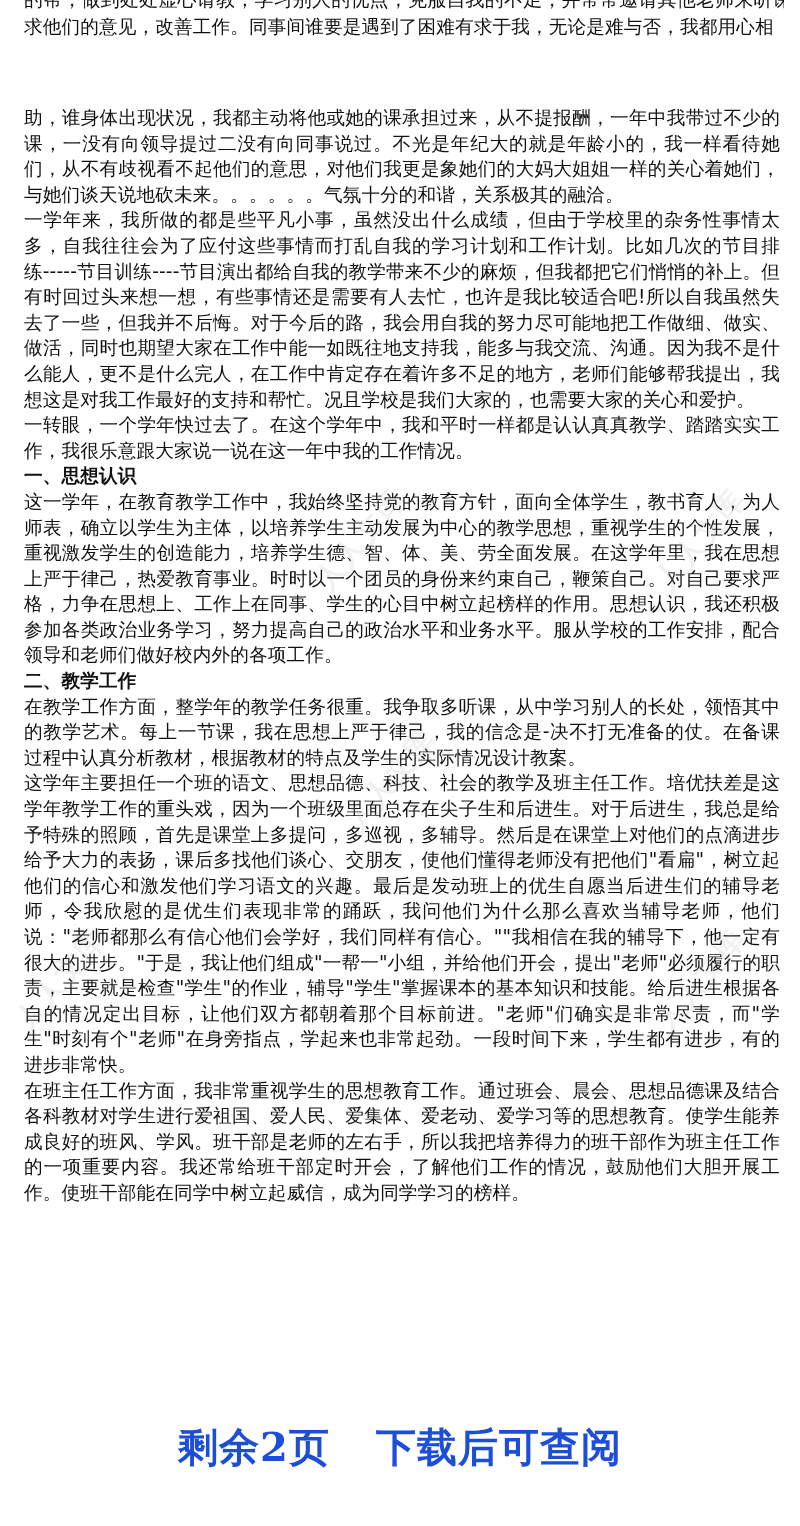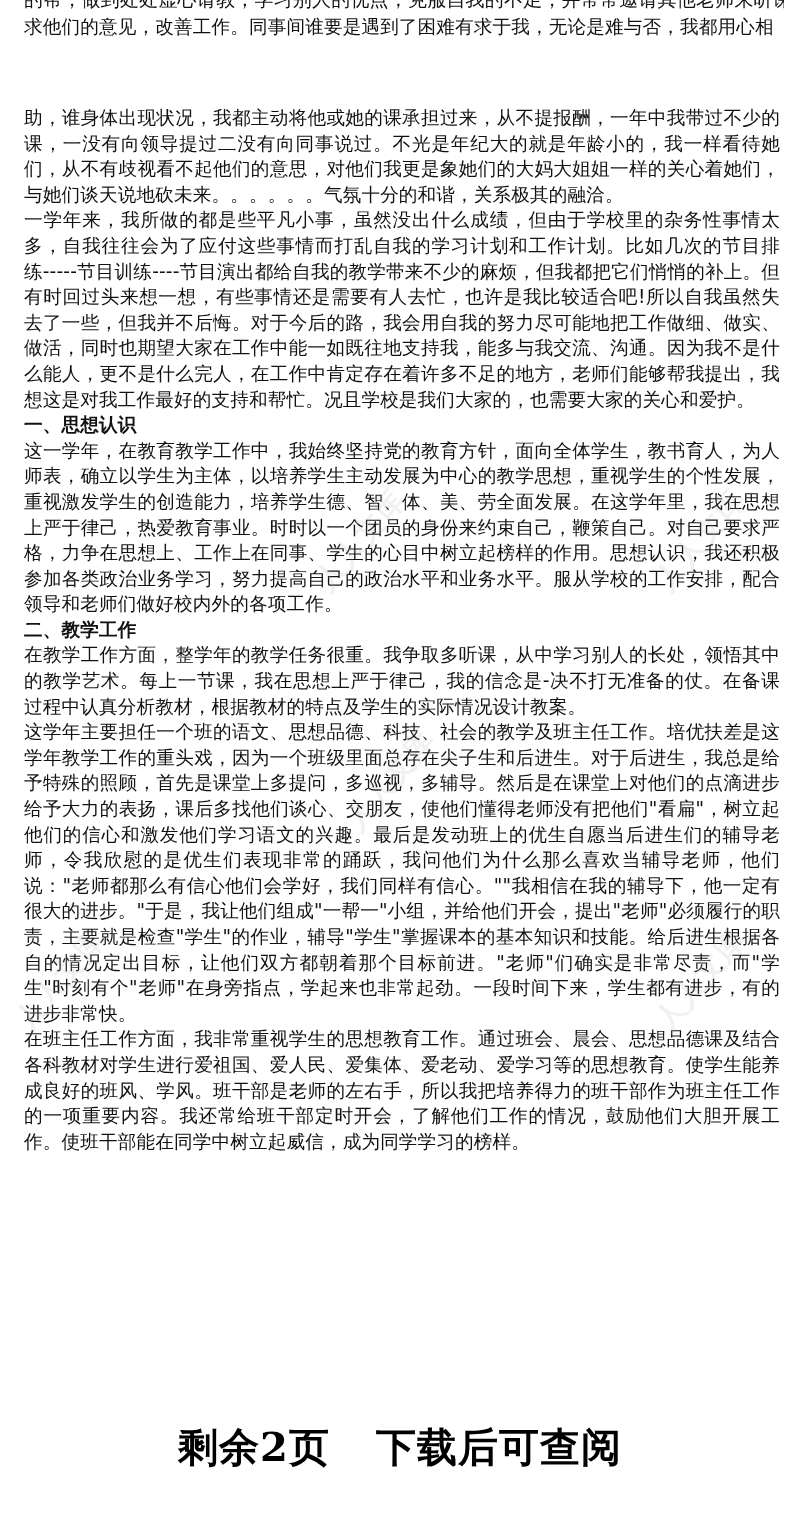--- a/index.html
+++ b/index.html
@@ -63,21 +63,21 @@
       white-space: nowrap;
     }
     .more-banner {
       position: absolute;
       left: 0;
       width: 800px;
       top: 1420px;
       text-align: center;
       font-size: 40px;
       font-weight: bold;
-      color: #000000;
+      color: #1d4ed8;
       letter-spacing: 1px;
       font-family: "DejaVu Serif", "Liberation Serif", serif;
     }
     .more-banner span + span {
       margin-left: 46px;
     }
   </style>
 </head>
 <body>
 
@@ -85,20 +85,21 @@
 
   <div class="cut-line">的帮，做到处处虚心请教，学习别人的优点，克服自我的不足，并常常邀请其他老师来听课，征</div>
 
   <div class="block" style="top:14px;">
     <p>求他们的意见，改善工作。同事间谁要是遇到了困难有求于我，无论是难与否，我都用心相</p>
   </div>
 
   <div class="block" style="top:105px;">
     <p>助，谁身体出现状况，我都主动将他或她的课承担过来，从不提报酬，一年中我带过不少的课，一没有向领导提过二没有向同事说过。不光是年纪大的就是年龄小的，我一样看待她们，从不有歧视看不起他们的意思，对他们我更是象她们的大妈大姐姐一样的关心着她们，与她们谈天说地砍未来。。。。。。气氛十分的和谐，关系极其的融洽。</p>
     <p>一学年来，我所做的都是些平凡小事，虽然没出什么成绩，但由于学校里的杂务性事情太多，自我往往会为了应付这些事情而打乱自我的学习计划和工作计划。比如几次的节目排练-----节目训练----节目演出都给自我的教学带来不少的麻烦，但我都把它们悄悄的补上。但有时回过头来想一想，有些事情还是需要有人去忙，也许是我比较适合吧!所以自我虽然失去了一些，但我并不后悔。对于今后的路，我会用自我的努力尽可能地把工作做细、做实、做活，同时也期望大家在工作中能一如既往地支持我，能多与我交流、沟通。因为我不是什么能人，更不是什么完人，在工作中肯定存在着许多不足的地方，老师们能够帮我提出，我想这是对我工作最好的支持和帮忙。况且学校是我们大家的，也需要大家的关心和爱护。</p>
+    <p>一转眼，一个学年快过去了。在这个学年中，我和平时一样都是认认真真教学、踏踏实实工作，我很乐意跟大家说一说在这一年中我的工作情况。</p>
 
     <h3>一、思想认识</h3>
     <p>这一学年，在教育教学工作中，我始终坚持党的教育方针，面向全体学生，教书育人，为人师表，确立以学生为主体，以培养学生主动发展为中心的教学思想，重视学生的个性发展，重视激发学生的创造能力，培养学生德、智、体、美、劳全面发展。在这学年里，我在思想上严于律己，热爱教育事业。时时以一个团员的身份来约束自己，鞭策自己。对自己要求严格，力争在思想上、工作上在同事、学生的心目中树立起榜样的作用。思想认识，我还积极参加各类政治业务学习，努力提高自己的政治水平和业务水平。服从学校的工作安排，配合领导和老师们做好校内外的各项工作。</p>
 
     <h3>二、教学工作</h3>
     <p>在教学工作方面，整学年的教学任务很重。我争取多听课，从中学习别人的长处，领悟其中的教学艺术。每上一节课，我在思想上严于律己，我的信念是-决不打无准备的仗。在备课过程中认真分析教材，根据教材的特点及学生的实际情况设计教案。</p>
     <p>这学年主要担任一个班的语文、思想品德、科技、社会的教学及班主任工作。培优扶差是这学年教学工作的重头戏，因为一个班级里面总存在尖子生和后进生。对于后进生，我总是给予特殊的照顾，首先是课堂上多提问，多巡视，多辅导。然后是在课堂上对他们的点滴进步给予大力的表扬，课后多找他们谈心、交朋友，使他们懂得老师没有把他们"看扁"，树立起他们的信心和激发他们学习语文的兴趣。最后是发动班上的优生自愿当后进生们的辅导老师，令我欣慰的是优生们表现非常的踊跃，我问他们为什么那么喜欢当辅导老师，他们说："老师都那么有信心他们会学好，我们同样有信心。""我相信在我的辅导下，他一定有很大的进步。"于是，我让他们组成"一帮一"小组，并给他们开会，提出"老师"必须履行的职责，主要就是检查"学生"的作业，辅导"学生"掌握课本的基本知识和技能。给后进生根据各自的情况定出目标，让他们双方都朝着那个目标前进。"老师"们确实是非常尽责，而"学生"时刻有个"老师"在身旁指点，学起来也非常起劲。一段时间下来，学生都有进步，有的进步非常快。</p>
 
     <p>在班主任工作方面，我非常重视学生的思想教育工作。通过班会、晨会、思想品德课及结合各科教材对学生进行爱祖国、爱人民、爱集体、爱老动、爱学习等的思想教育。使学生能养成良好的班风、学风。班干部是老师的左右手，所以我把培养得力的班干部作为班主任工作的一项重要内容。我还常给班干部定时开会，了解他们工作的情况，鼓励他们大胆开展工作。使班干部能在同学中树立起威信，成为同学学习的榜样。</p>
 

